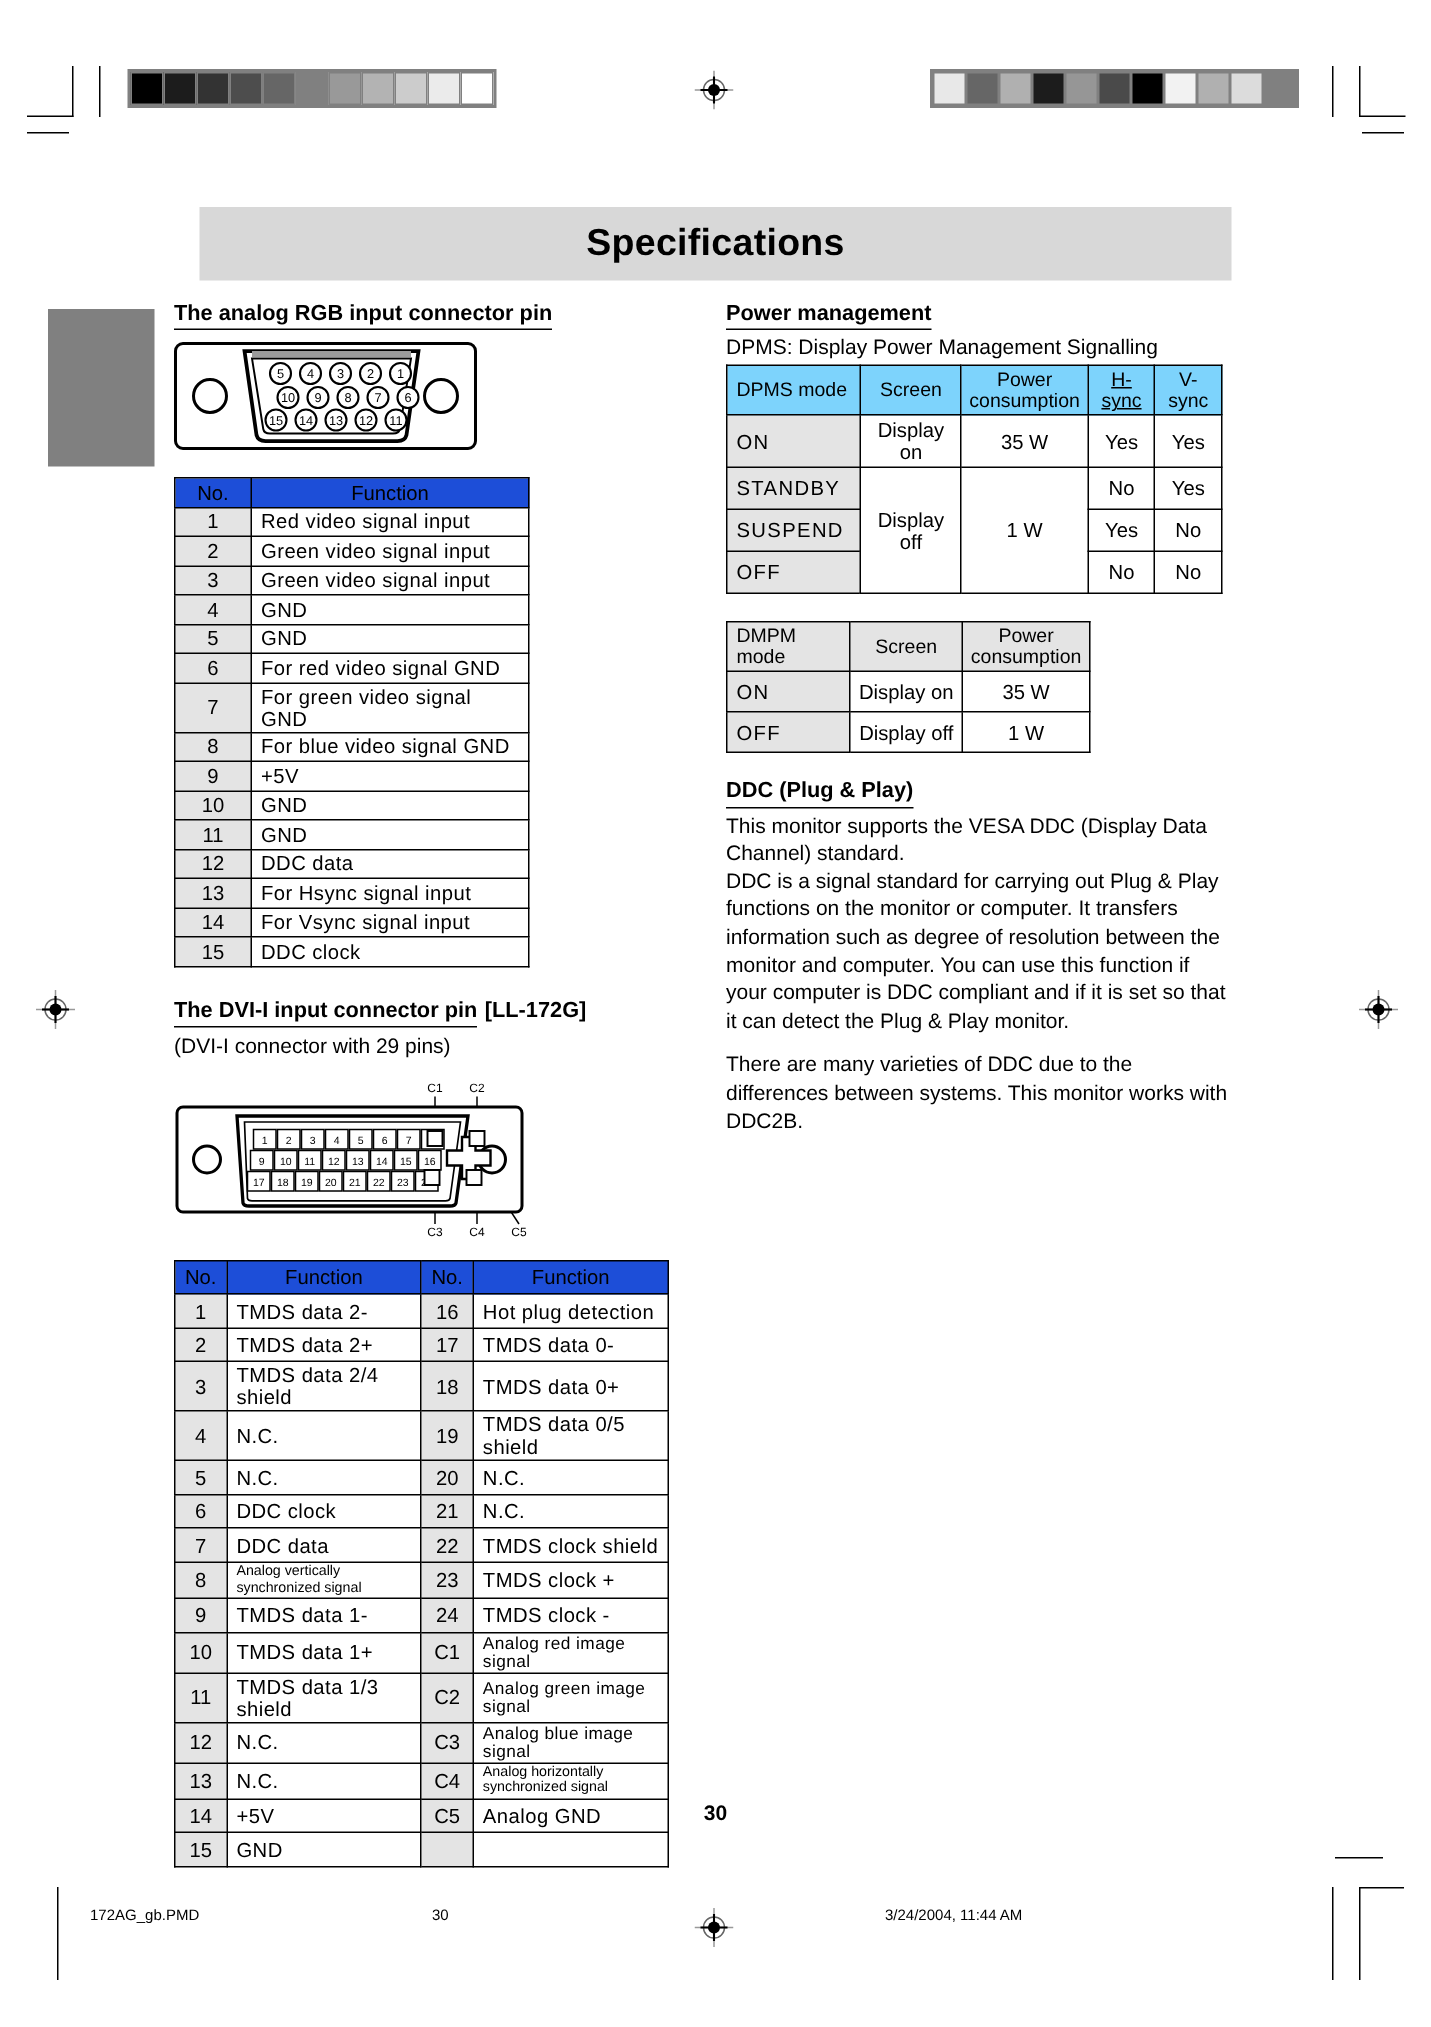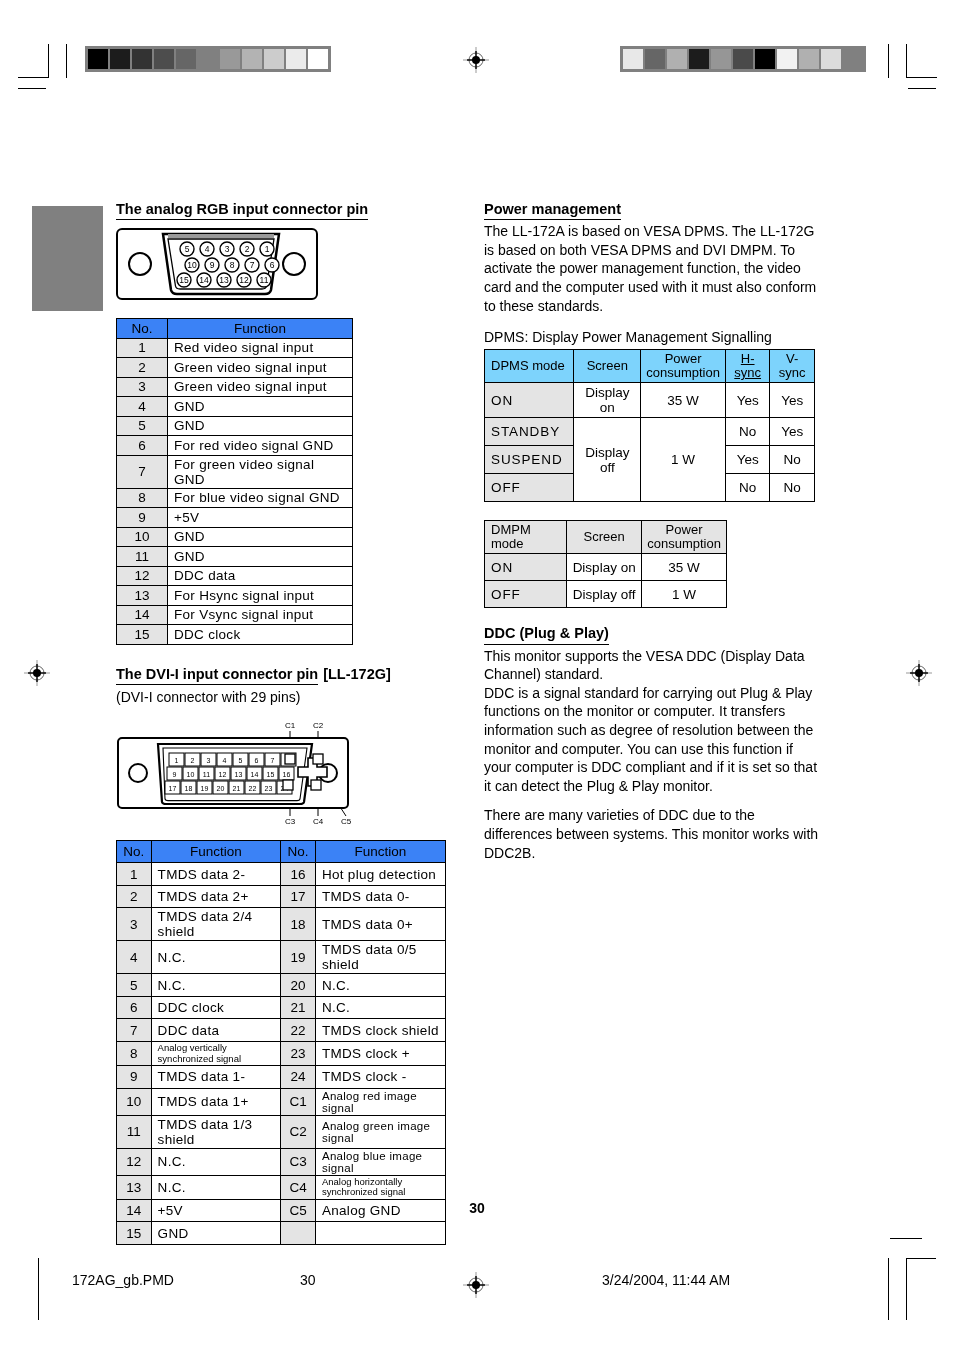--- a/index.html
+++ b/index.html
@@ -135,21 +135,21 @@
     border-collapse: collapse;
     font-size: 13.5px;
     background: #fff;
   }
   table.pin th, table.pin td {
     border: 1px solid #000;
     padding: 1px 4px;
     vertical-align: middle;
   }
   table.pin th {
-    background: #3b82f6;
+    background: #1d4ed8;
     font-weight: normal;
     text-align: center;
     font-size: 13.5px;
   }
   table.pin td.num {
     background: #e4e4e4;
     text-align: center;
     width: 32px;
     font-size: 13.5px;
   }
@@ -244,24 +244,23 @@
   .footer-rule {
     position: absolute;
     left: 38px;
     top: 1258px;
     width: 0;
     height: 62px;
     border-left: 1px solid #000;
   }
   .footer-item {
     position: absolute;
-    font-size: 14px;
+    font-size: 10px;
     top: 1272px;
     white-space: nowrap;
-    margin-left: 12px;
   }
   .footer-file { left: 60px; }
   .footer-page { left: 288px; }
   .footer-date { left: 590px; }
 </style>
 </head>
 <body>
 
 <div class="page-inner">
 
@@ -330,20 +329,23 @@
       <line x1="0" y1="13" x2="26" y2="13" stroke="#999" stroke-width="1"></line>
       <circle cx="13" cy="13" r="7" fill="none" stroke="#666" stroke-width="1"></circle>
       <circle cx="13" cy="13" r="4" fill="#000"></circle>
       <line x1="13" y1="4" x2="13" y2="22" stroke="#000" stroke-width="1.4"></line>
       <line x1="4" y1="13" x2="22" y2="13" stroke="#000" stroke-width="1.4"></line>
     </svg>
   </div>
 
   <div class="side-tab"></div>
 
+  <div class="title-bar">
+    <span class="title-text">Specifications</span>
+  </div>
 
   <div class="col-left">
 
     <h2 class="sec-head">The analog RGB input connector pin</h2>
 
     
     <div class="dsub-wrap">
       <svg width="202" height="72" viewBox="0 0 202 72">
         <rect x="1" y="1" width="200" height="70" rx="5" ry="5" fill="#fff" stroke="#000" stroke-width="2"></rect>
         <circle cx="24" cy="36" r="11" fill="#fff" stroke="#000" stroke-width="2"></circle>
@@ -663,21 +665,20 @@
             <td class="fn"></td>
           </tr>
         </tbody>
     </table>
 
   </div>
 
   <div class="col-right">
 
     <h2 class="sec-head">Power management</h2>
-    <p class="body-text">The LL-172A is based on VESA DPMS. The LL-172G is based on both VESA DPMS and DVI DMPM. To activate the power management function, the video card and the computer used with it must also conform to these standards.</p>
 
     <div class="cap-line">DPMS: Display Power Management Signalling</div>
 
     <table class="dpms-table">
       <thead>
         <tr>
           <th class="lead" style="width:88px;">DPMS mode</th>
           <th style="width:77px;">Screen</th>
           <th style="width:70px;">Power consumption</th>
           <th style="width:46px;text-decoration:underline;">H-sync</th>

